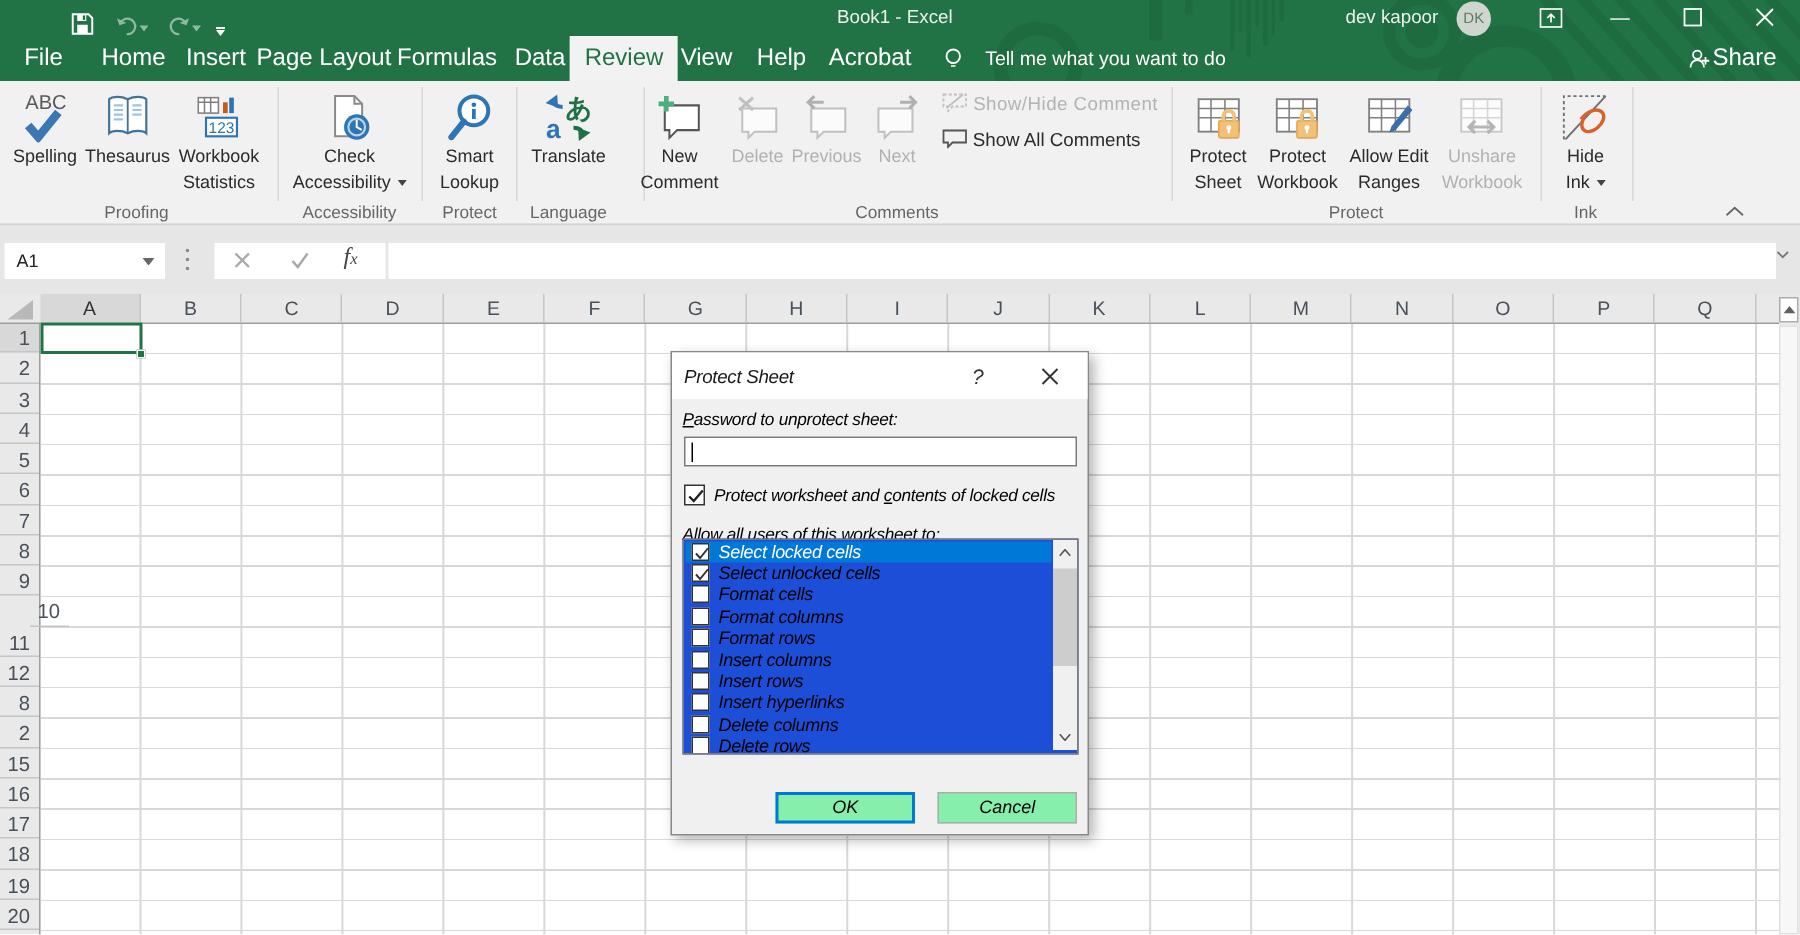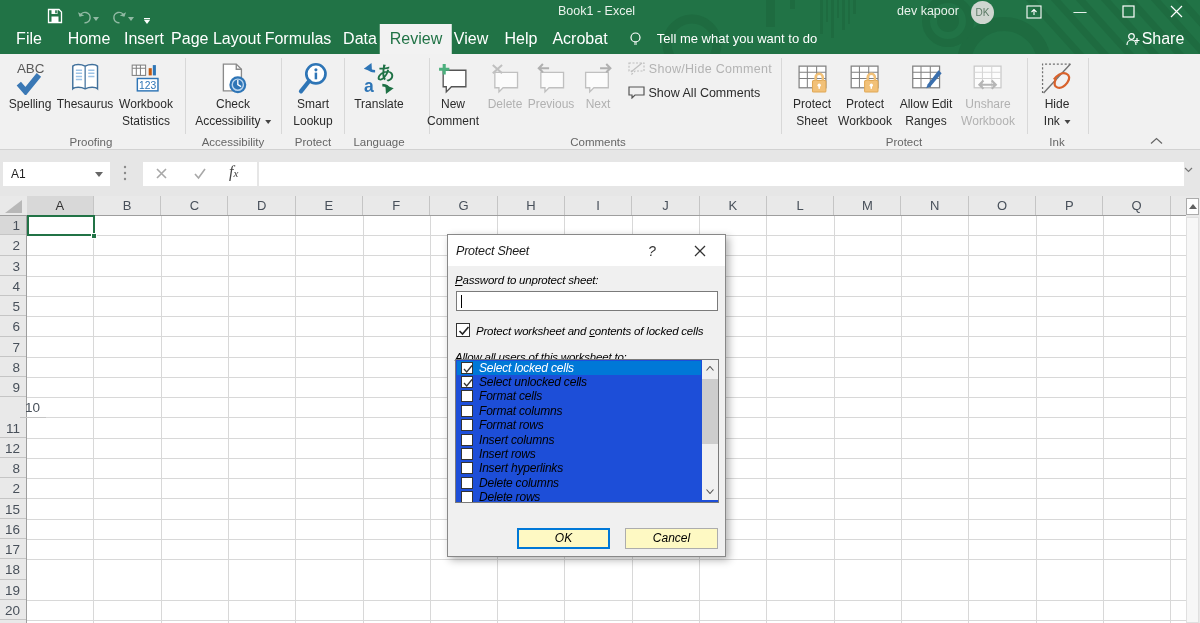--- a/index.html
+++ b/index.html
@@ -52,21 +52,21 @@
 #dlg { left:447px; top:233.5px; width:279px; height:323.5px; background:#f0f0f0; border:1px solid #888; box-shadow:3px 3px 8px rgba(0,0,0,.3); font-size:12px; color:#000;font-style:italic; }
 #dlgtitle { position:absolute; left:0; top:0; width:100%; height:31px; background:#fff; }
 #dlgtitle .t { position:absolute; left:8px; top:9.5px; font-size:12.5px; letter-spacing:-0.2px; color:#1a1a1a; }
 .dlglabel { position:absolute; font-size:11.5px; letter-spacing:-0.2px; color:#000; }
 #pwbox { position:absolute; left:8px; top:56.5px; width:262px; height:20px; background:#fff; border:1px solid #7a7a7a; }
 .cb { position:absolute; width:14px; height:14px; background:#fff; border:1px solid #333; }
 #listbox { position:absolute; left:7px; top:124px; width:264px; height:144px; background:#1d4ed8; border:1px solid #7a7a7a; overflow:hidden; }
 .li { position:absolute; left:1px; width:244px; height:14.4px; font-size:12px; letter-spacing:-0.2px; line-height:14.4px; }
 .li .lcb { position:absolute; left:4px; top:1px; width:12px; height:12px; background:#fff; border:1px solid #333; }
 .li .lt { position:absolute; left:22px; top:0; }
-.btn { position:absolute; width:93px; height:21px; background:#fef9c3; border:1px solid #adadad; text-align:center; line-height:19px; font-size:12px; color:#000; }
+.btn { position:absolute; width:93px; height:21px; background:#86efac; border:1px solid #adadad; text-align:center; line-height:19px; font-size:12px; color:#000; }
 #okbtn { left:69px; top:293.5px; border:2px solid #0078d7; line-height:17px; }
 #cancelbtn { left:177px; top:293.5px; }
 .check { stroke:#222; stroke-width:1.6; fill:none; }
 </style>
 </head>
 <body>
 
 <div id="greenhead" class="abs">
   <svg width="1200" height="54">
     <g stroke="#1e6b40" fill="none">

